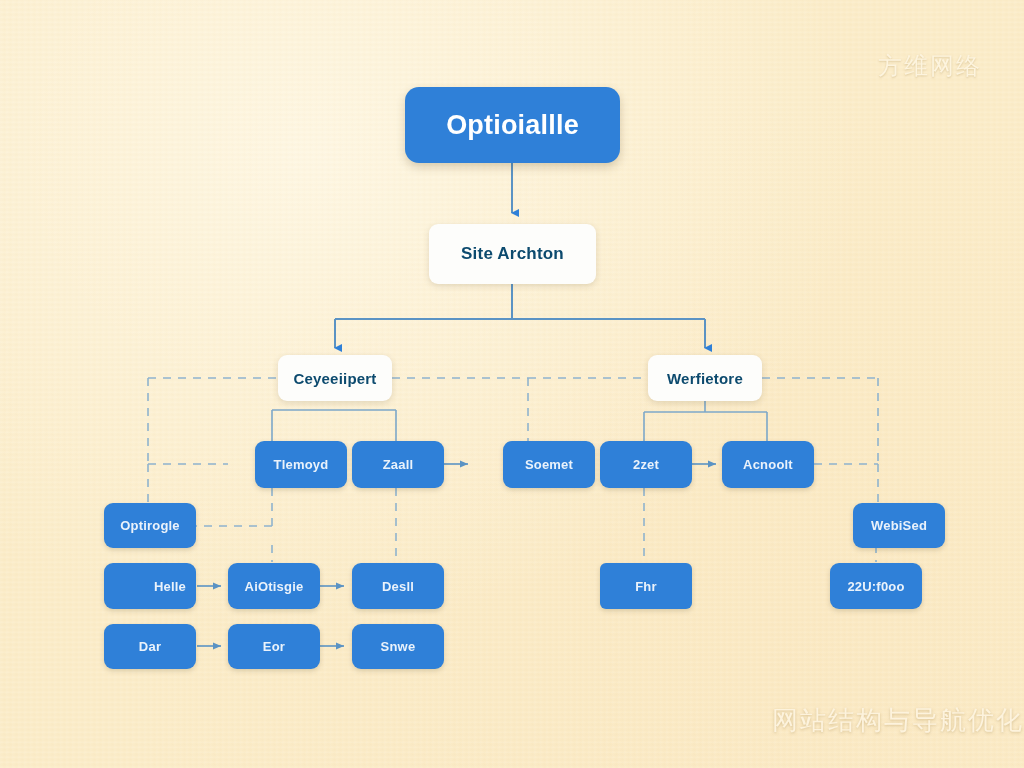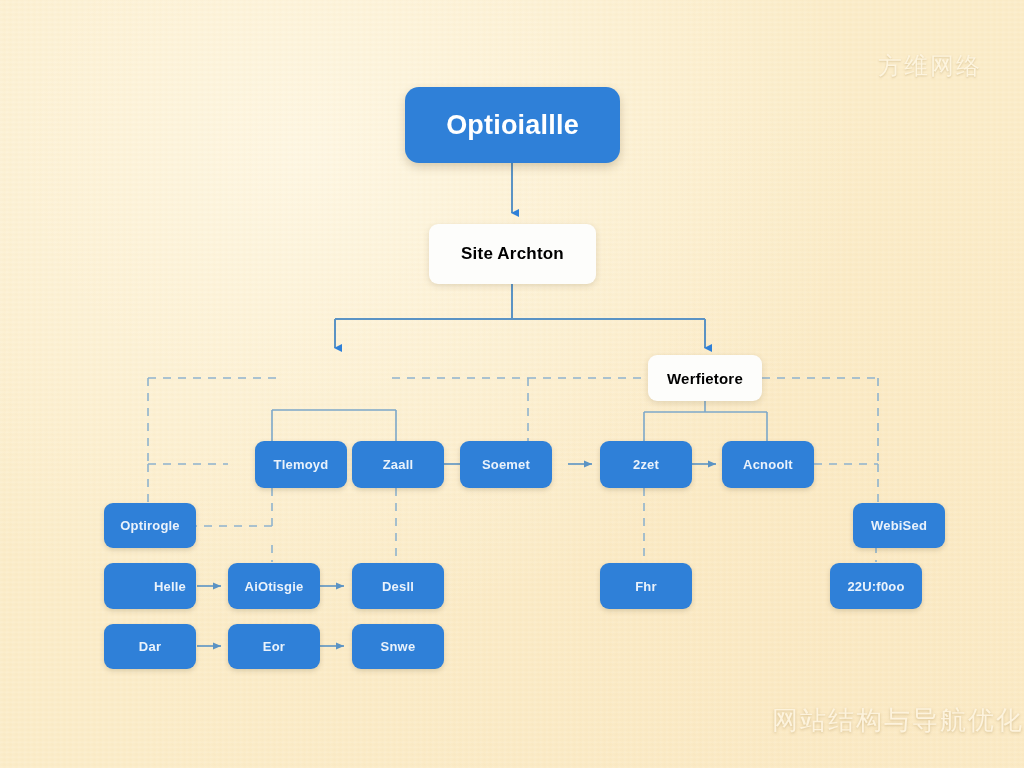--- a/index.html
+++ b/index.html
@@ -51,21 +51,21 @@
     letter-spacing: 0.2px;
     user-select: none;
   }
   .node.blue {
     background: #2f80d8;
     color: #ffffff;
     box-shadow: 0 2px 5px rgba(80,60,20,0.18);
   }
   .node.white {
     background: #fdfdfb;
-    color: #000000;
+    color: #0c4a6e;
     box-shadow: 0 2px 6px rgba(90,70,30,0.16);
   }
   .node.root {
     border-radius: 14px;
     font-size: 27px;
     font-weight: bold;
     box-shadow: 0 4px 10px rgba(80,60,20,0.22);
   }
   .node.section {
     font-size: 17px;
@@ -184,44 +184,45 @@
     <g stroke="#5b93c4" stroke-width="1.6" fill="none">
       <line x1="197" y1="646" x2="221" y2="646" marker-end="url(#arrowRight)"></line>
       <line x1="320" y1="646" x2="344" y2="646" marker-end="url(#arrowRight)"></line>
     </g>
   </svg>
 
   <div class="node blue root" style="left:405px; top:87px; width:215px; height:76px;">Optioiallle</div>
 
   <div class="node white section" style="left:429px; top:224px; width:167px; height:60px;">Site Archton</div>
 
+  <div class="node white section" style="left:278px; top:355px; width:114px; height:46px; font-size:15px;">Ceyeeiipert</div>
 
   <div class="node white section" style="left:648px; top:355px; width:114px; height:46px; font-size:15px;">Werfietore</div>
 
   <div class="node blue leaf" style="left:228px; top:441px; width:92px; height:47px;margin-left:27px;">Tlemoyd</div>
 
   <div class="node blue leaf" style="left:352px; top:441px; width:92px; height:47px;">Zaall</div>
 
-  <div class="node blue leaf" style="left:460px; top:441px; width:92px; height:47px;">Soemet</div>
+  <div class="node blue leaf" style="left:503px; top:441px; width:92px; height:47px;">Soemet</div>
 
   <div class="node blue leaf" style="left:600px; top:441px; width:92px; height:47px;">2zet</div>
 
   <div class="node blue leaf" style="left:722px; top:441px; width:92px; height:47px;">Acnoolt</div>
 
   <div class="node blue leaf" style="left:104px; top:503px; width:92px; height:45px;">Optirogle</div>
 
   <div class="node blue leaf" style="left:853px; top:503px; width:92px; height:45px;">WebiSed</div>
 
   <div class="node blue leaf" style="left:104px; top:563px; width:92px; height:46px;padding-left:40px;">Helle</div>
 
   <div class="node blue leaf" style="left:228px; top:563px; width:92px; height:46px;">AiOtisgie</div>
 
   <div class="node blue leaf" style="left:352px; top:563px; width:92px; height:46px;">Desll</div>
 
-  <div class="node blue leaf" style="left:600px; top:563px; width:92px; height:46px;">Fhr</div>
+  <div class="node blue leaf" style="left:600px; top:563px; width:92px; height:46px;border-radius:6px;">Fhr</div>
 
   <div class="node blue leaf" style="left:830px; top:563px; width:92px; height:46px;">22U:f0oo</div>
 
   <div class="node blue leaf" style="left:104px; top:624px; width:92px; height:45px;">Dar</div>
 
   <div class="node blue leaf" style="left:228px; top:624px; width:92px; height:45px;">Eor</div>
 
   <div class="node blue leaf" style="left:352px; top:624px; width:92px; height:45px;">Snwe</div>
 
   <div id="watermark">方维网络</div>

